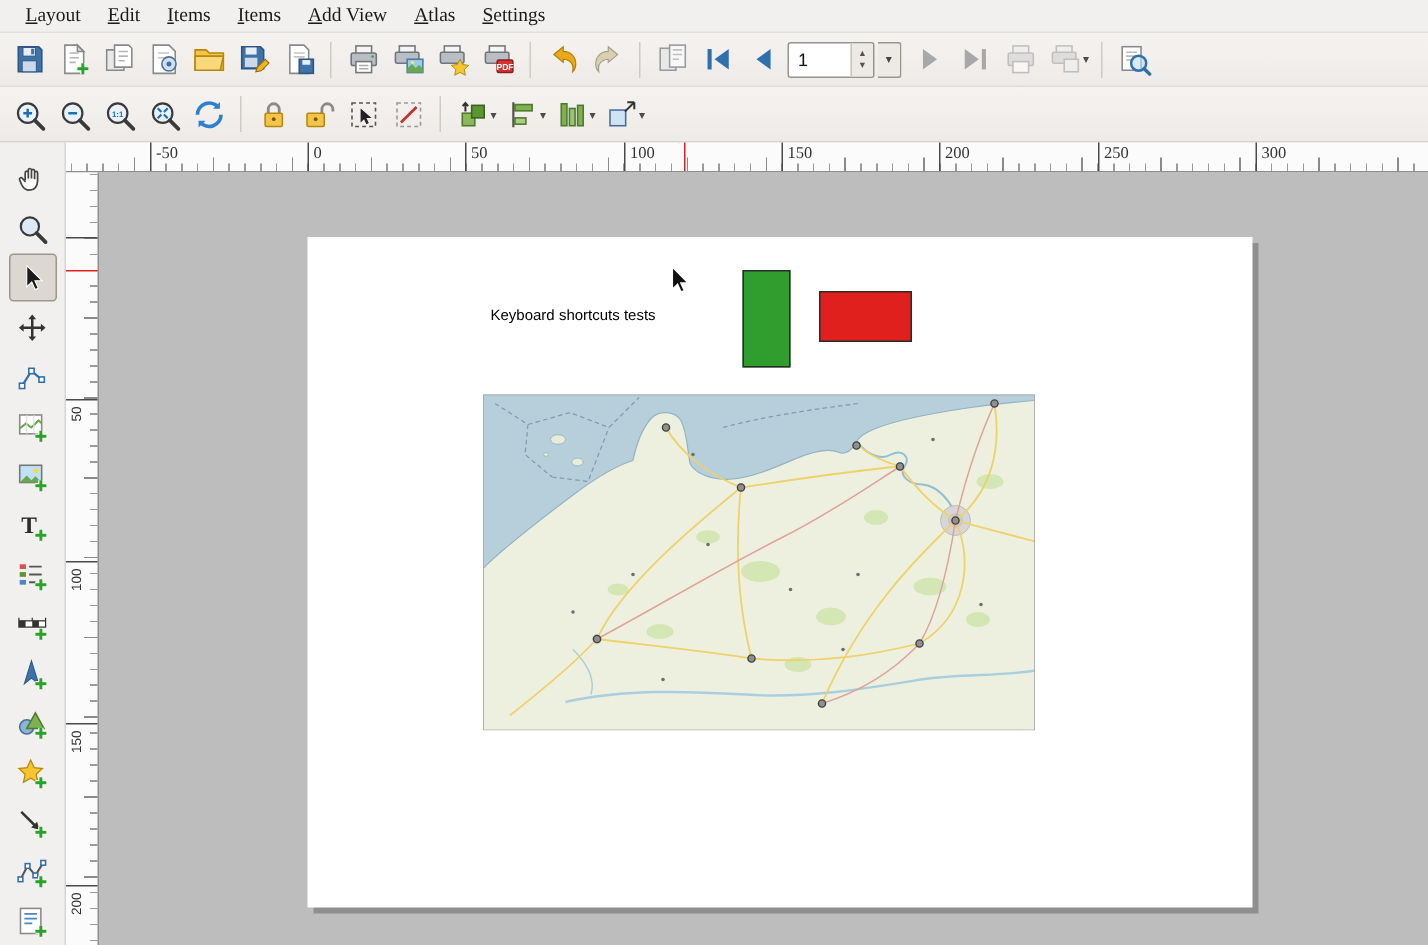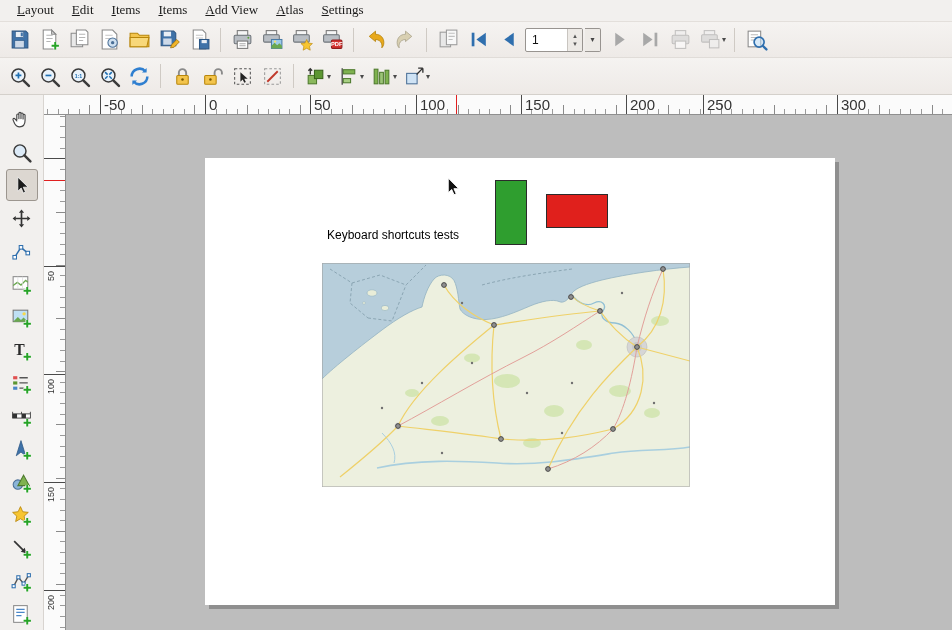--- a/index.html
+++ b/index.html
@@ -35,38 +35,38 @@
 
   
   .ruler-h { position:absolute; left:44px; top:0; width:908px; height:20px; background:#fbfbfb; border-bottom:1px solid #8f8f8f;
     background-image:
       repeating-linear-gradient(90deg,#8a8a8a 0 1px,transparent 1px 52.65px),
       repeating-linear-gradient(90deg,#9a9a9a 0 1px,transparent 1px 10.53px);
     background-size:940px 9px, 940px 5px;
     background-position:-7.5px 100%, -7.5px 100%;
     background-repeat:no-repeat; z-index:4; }
   .htick { position:absolute; top:0; bottom:0; border-left:1px solid #4a4a4a; }
-  .htick span { position:absolute; left:3px; top:1px; font-size:15px; color:#333; }
+  .htick span { position:absolute; left:3px; top:1px; font-size:11px; color:#333;font-family:Liberation Serif, serif; }
   .hcursor { position:absolute; top:0; bottom:0; width:1px; background:#e02020; }
 
   .ruler-v { position:absolute; left:44px; top:20px; width:22px; height:515px; background:#fbfbfb; border-right:1px solid #8f8f8f;
     background-image:
       repeating-linear-gradient(180deg,#8a8a8a 0 1px,transparent 1px 53.2px),
       repeating-linear-gradient(180deg,#9a9a9a 0 1px,transparent 1px 10.64px);
     background-size:9px 1600px, 5px 1600px;
     background-position:right -63px, right -63px;
     background-repeat:no-repeat; z-index:4; }
   .vtick { position:absolute; left:0; right:0; border-top:1px solid #4a4a4a; }
   .vtick span { position:absolute; left:2px; top:4px; font-size:9px; color:#333; transform-origin:0 0; transform:rotate(-90deg) translateX(-100%); display:block; white-space:nowrap; }
   .vcursor { position:absolute; left:0; right:0; height:1px; background:#e02020; }
 
   
   .canvas { position:absolute; left:66px; top:20px; width:886px; height:515px; background:#bdbdbd; overflow:hidden; }
   .page { position:absolute; left:139px; top:43px; width:630px; height:447px; background:#fff; box-shadow:4px 4px 0 #8f8f8f; }
-  .page-label { position:absolute; left:122px; top:47px; font-size:12px; color:#000; white-space:nowrap;margin-top:23px; }
+  .page-label { position:absolute; left:122px; top:47px; font-size:10px; color:#000; white-space:nowrap; }
   .shape { position:absolute; border:1px solid #2b2b2b; }
   .shape-green { left:290px; top:22px; width:32px; height:65px; }
   .shape-red { left:341px; top:36px; width:62px; height:34px; }
   .map { position:absolute; left:117px; top:105px; width:368px; height:224px; display:block; }
   .mouse-cursor { position:absolute; left:381px; top:62px; width:13px; height:20px; z-index:9; }
 </style>
 </head>
 <body>
 
 <div class="menubar">
@@ -482,21 +482,21 @@
       </div>
     <div class="htick" style="left:372px">
         <span>100</span>
       </div>
     <div class="htick" style="left:477px">
         <span>150</span>
       </div>
     <div class="htick" style="left:582px">
         <span>200</span>
       </div>
-    <div class="htick" style="left:659px">
+    <div class="htick" style="left:688px">
         <span>250</span>
       </div>
     <div class="htick" style="left:793px">
         <span>300</span>
       </div>
     <div class="hcursor" style="left:412px"></div>
   </div>
 
   <div class="ruler-v">
     <div class="vtick" style="top:43px"></div>

